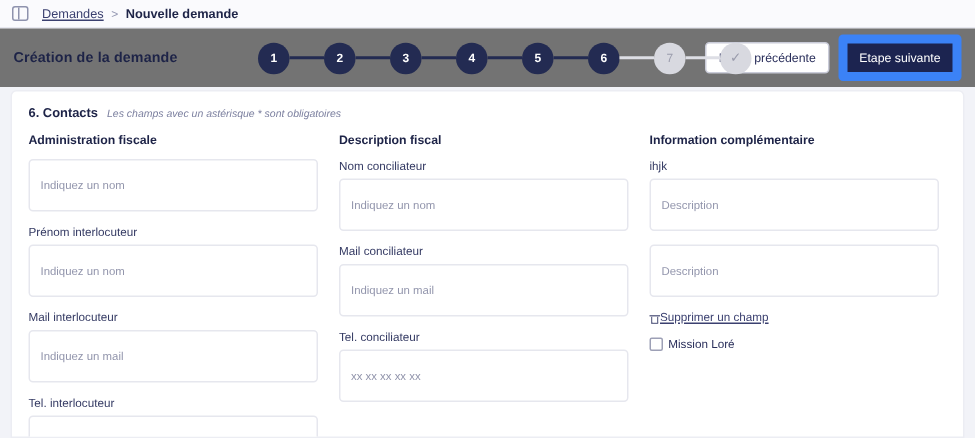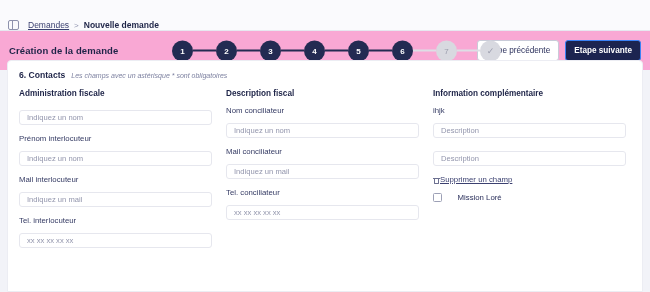--- a/index.html
+++ b/index.html
@@ -6,25 +6,25 @@
   html, body {
     width: 650px; height: 292px;
     background: #F2F3F8;
     font-family: "Liberation Sans", sans-serif;
     color: #2A2F5B;
     overflow: hidden;
   }
 
   
   .topbar {
-    height: 31px;
+    height: 19px;
     background: #FAFAFD;
     border-bottom: 1px solid #E7E8F0;
     display: flex;
-    align-items: flex-end;
+    align-items: center;
     padding: 0 8px;
     gap: 9px;
   }
   .panel-icon {
     width: 11px; height: 10px;
     border: 1.2px solid #8E92AD;
     border-radius: 2px;
     position: relative;
     flex: none;
   }
@@ -35,21 +35,21 @@
     width: 1.2px; background: #8E92AD;
   }
   .crumbs { display: flex; align-items: center; gap: 5px; font-size: 8.5px; }
   .crumb-link { color: #3B4070; text-decoration: underline; }
   .crumb-sep { color: #9195B0; font-size: 8px; }
   .crumb-current { color: #1D2347; font-weight: bold; }
 
   
   .header {
     height: 39px;
-    background: #f9a8d4;
+    background: #737373;
     display: flex;
     align-items: center;
     padding: 0 9px;
     position: relative;
   }
   .page-title { font-size: 9.5px; font-weight: bold; color: #1D2347; letter-spacing: .1px; }
 
   .stepper {
     position: absolute;
     left: 172px;
@@ -75,21 +75,21 @@
 
   .actions { margin-left: auto; display: flex; align-items: center; gap: 6px; }
   .btn {
     font-size: 8.2px;
     border-radius: 3px;
     padding: 5px 8px;
     white-space: nowrap;
     cursor: pointer;
   }
   .btn-secondary { background: #FFFFFF; border: 1px solid #C9CBD8; color: #2A2F5B; }
-  .btn-primary { background: #1C2450; border: 1px solid #3b82f6; color: #FFFFFF; font-weight: bold; }
+  .btn-primary { background: #1C2450; border: 6px solid #3b82f6; color: #FFFFFF; }
 
   
   .card {
     position: absolute;
     left: 7px; right: 7px;
     top: 60px; bottom: 0;
     background: #FFFFFF;
     border: 1px solid #ECEDF3;
     border-radius: 4px 4px 0 0;
     padding: 9px 11px 0 11px;
@@ -100,21 +100,21 @@
   .section-note { font-size: 7px; font-style: italic; color: #7D81A0; }
 
   .cols { display: flex; gap: 0; }
   .col { width: 207px; flex: none; padding-right: 14px; }
   .col-title { font-size: 8.2px; font-weight: bold; color: #1D2347; margin-bottom: 8px; }
 
   .field { margin-bottom: 9px; }
   .field-label { font-size: 7.8px; color: #343A63; margin-bottom: 4px; display: block; }
   .input {
     width: 100%;
-    height: 15px;
+    height: 35px;
     border: 1px solid #E6E7EE;
     border-radius: 3px;
     background: #FFFFFF;
     font-size: 7.6px;
     font-family: "Liberation Sans", sans-serif;
     color: #2A2F5B;
     padding: 0 7px;
   }
   .input::placeholder { color: #9295AC; }
 
@@ -145,21 +145,21 @@
     position: absolute; left: 0; right: 0; top: 1.6px;
     height: 0.9px; background: #6C7090;
   }
   .trash::after {
     content: "";
     position: absolute; left: 1px; right: 1px; top: 2.6px; bottom: 0;
     border: 0.9px solid #6C7090;
     border-top: none;
     border-radius: 0 0 1px 1px;
   }
-  .check-row { display: flex; align-items: center; gap: 16px; margin-top: 9px; }
+  .check-row { display: flex; align-items: center; gap: 4px; margin-top: 9px; }
   .checkbox {
     width: 8.5px; height: 8.5px;
     border: 1px solid #9DA0B6;
     border-radius: 1.5px;
     background: #FFFFFF;
     flex: none;
     cursor: pointer;
   }
   .check-label { font-size: 7.8px; color: #2A2F5B; }
 </style>

